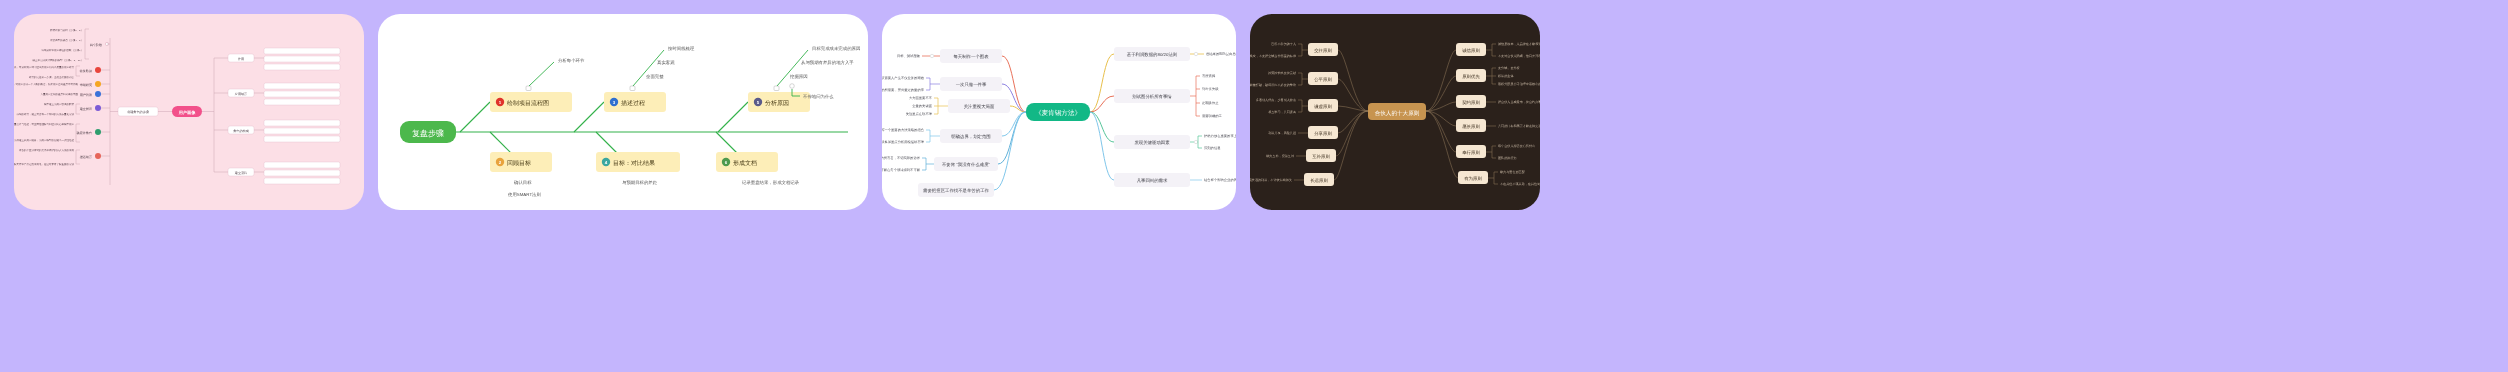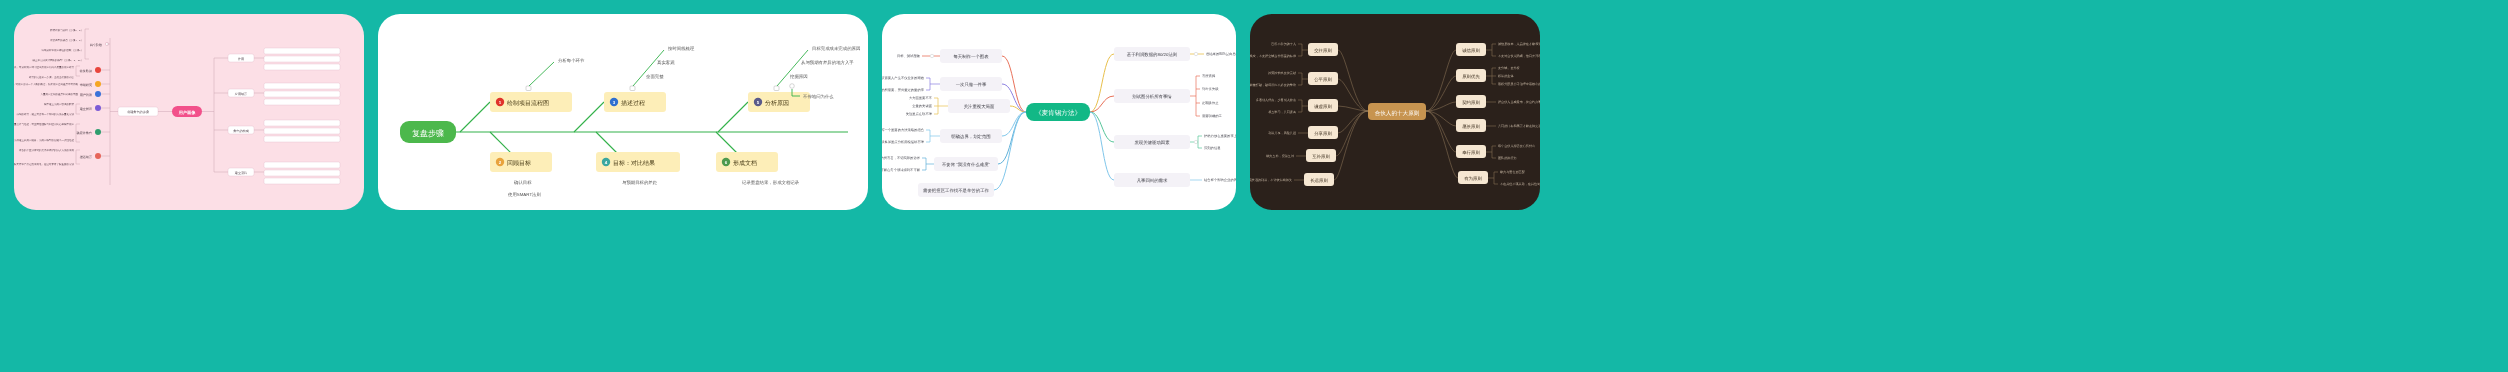--- a/index.html
+++ b/index.html
@@ -6,21 +6,21 @@
   html, body {
     width: 2508px; height: 372px;
     background: #0a0a0a;
     font-family: "Liberation Sans", "DejaVu Sans", sans-serif;
     overflow: hidden;
   }
   .gallery {
     width: 2508px; height: 372px;
     display: flex; align-items: flex-start;
     gap: 14px; padding: 14px 4px 0 14px;
-    background: #14b8a6;
+    background: #c4b5fd;
   }
   .card {
     height: 196px; border-radius: 22px; position: relative; overflow: hidden;
     flex: 0 0 auto;
   }
   .card-1 { width: 350px; background: #fcdfe6; }
   .card-2 { width: 490px; background: #ffffff; }
   .card-3 { width: 354px; background: #ffffff; }
   .card-4 { width: 290px; background: #2b211b; }
 

